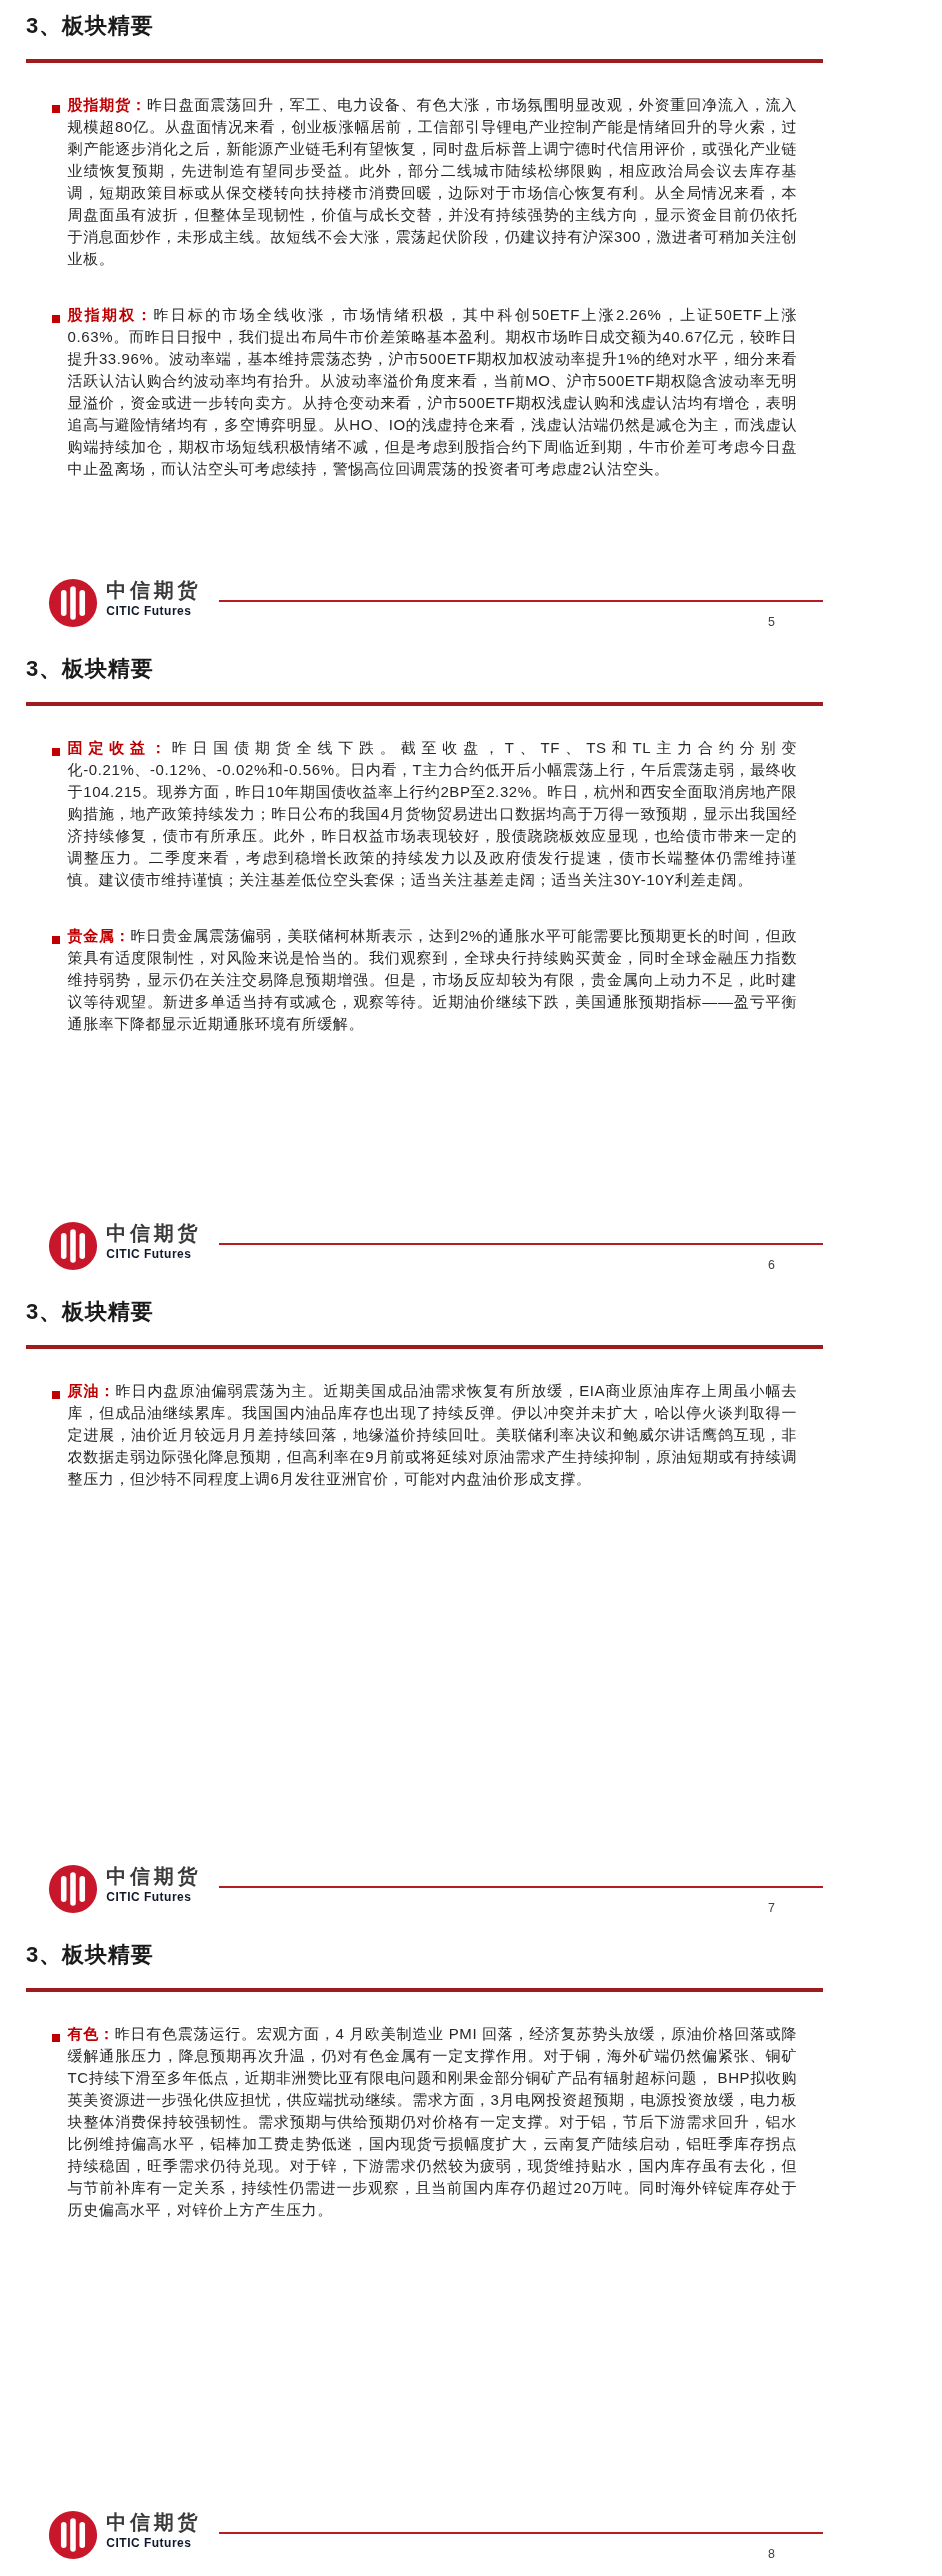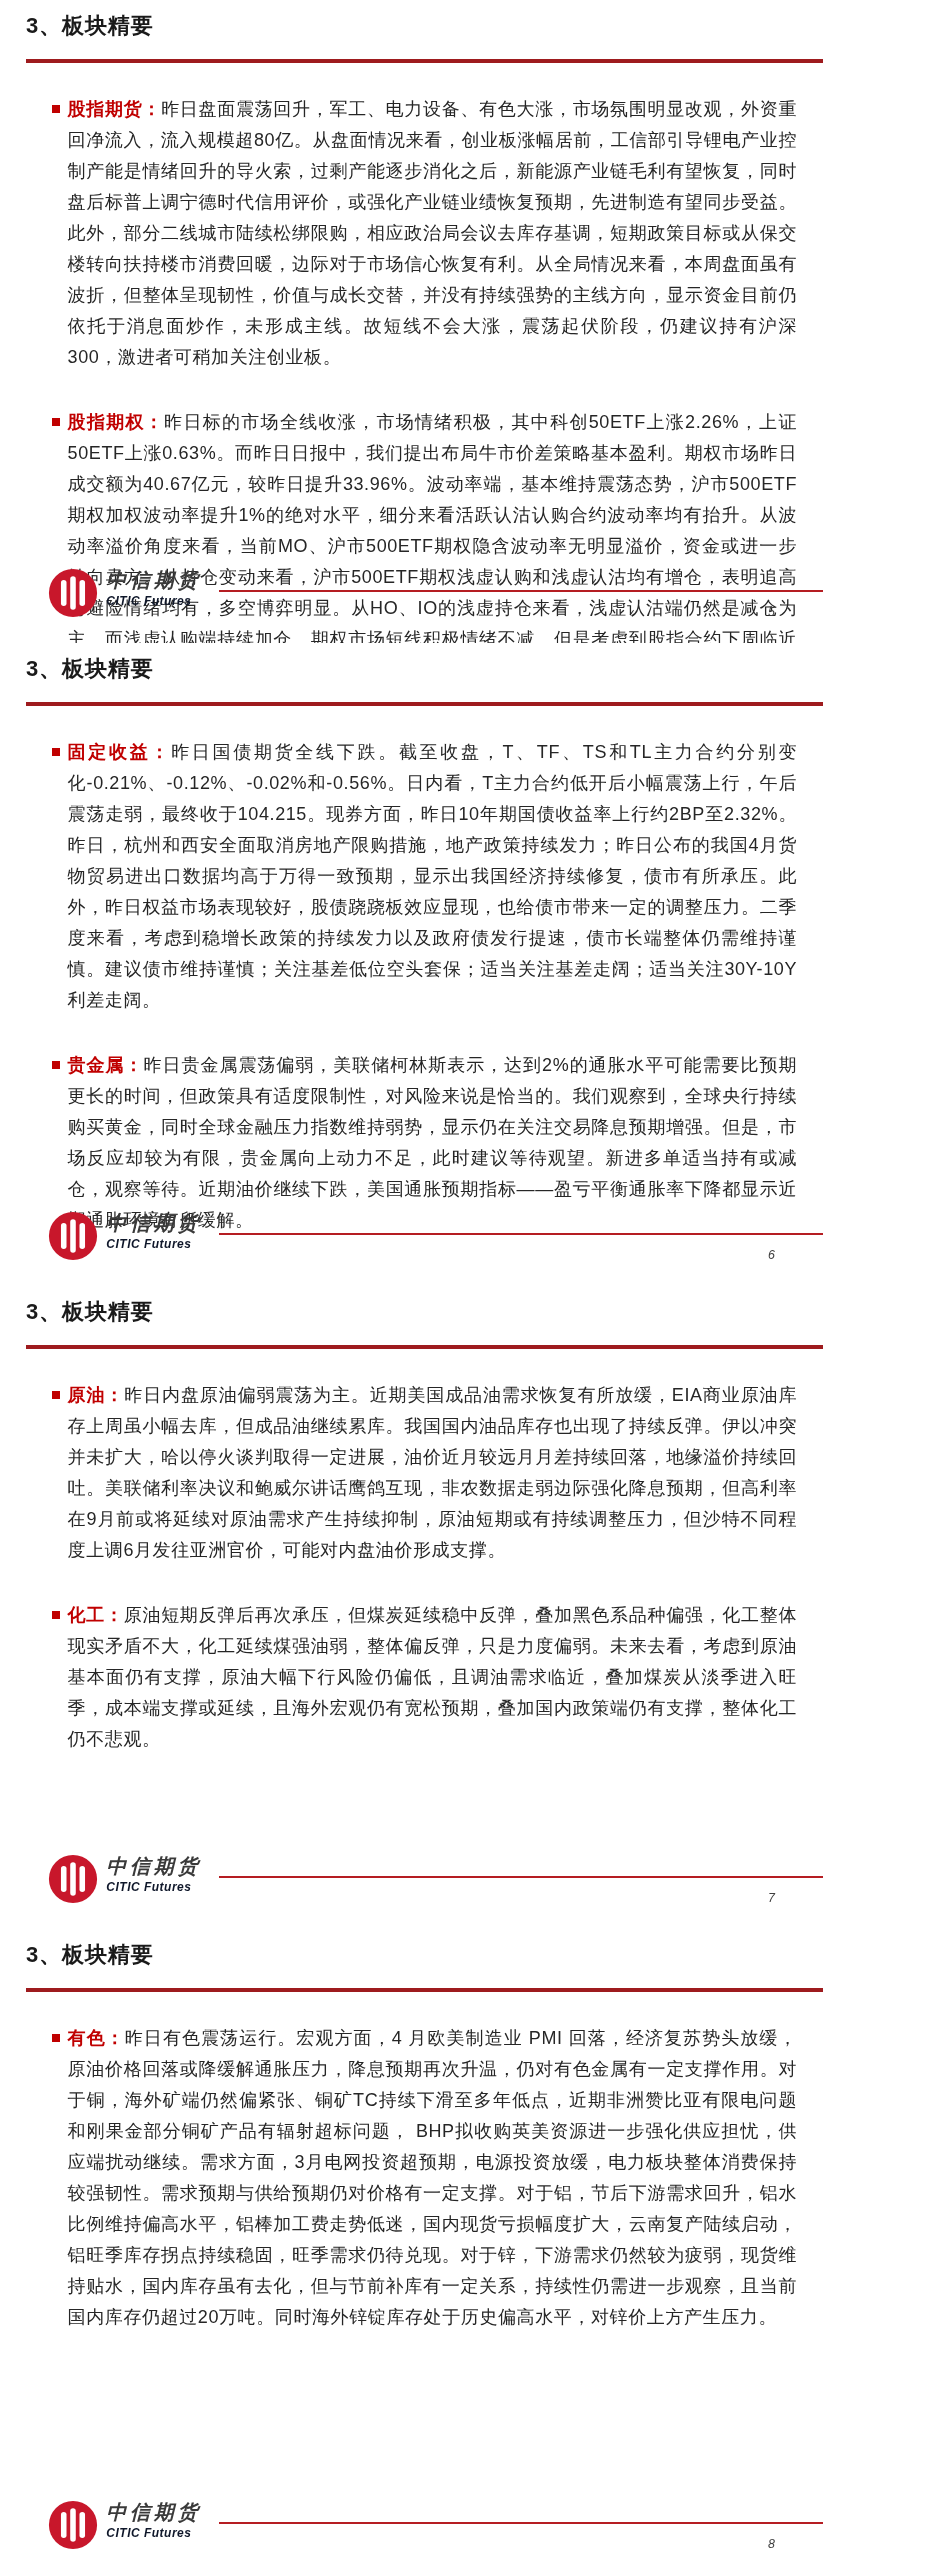--- a/index.html
+++ b/index.html
@@ -37,45 +37,44 @@
   .title-rule{
     margin-top:18.4px;
     height:3.7px;
     background:var(--rule-red);
   }
   .sections{margin-top:31px;}
   .section{
     position:relative;
     margin:0 26px 34px 26px;
     padding-left:15.6px;
-    font-size:18px;
-    line-height:31px;
+    font-size:15px;
+    line-height:22px;
     text-align:justify;
     letter-spacing:0.6px;
     color:var(--text);
   }
   .bullet{
     position:absolute;
     left:0;
     top:11px;
     width:8.3px;
     height:8.3px;
     background:var(--label-red);
   }
   .section-label{
     color:var(--label-red);
     font-weight:bold;
   }
   .page-footer{
     position:absolute;
     left:26px;
     right:26px;
-    bottom:11px;
+    bottom:1px;
     height:64px;
-    font-style:italic;
   }
   .brand{
     position:absolute;
     left:22px;
     top:0;
     display:flex;
     align-items:flex-start;
   }
   .logo-mark{display:block;}
   .brand-text{margin-left:8.3px;}
@@ -186,24 +185,20 @@
     <header class="page-header">
       <h1 class="page-title">3、板块精要</h1>
       <div class="title-rule"></div>
     </header>
     <div class="sections">
   <p class="section">
     <span class="bullet"></span>
     <span class="section-label">原油：</span><span class="section-text">昨日内盘原油偏弱震荡为主。近期美国成品油需求恢复有所放缓，EIA商业原油库存上周虽小幅去库，但成品油继续累库。我国国内油品库存也出现了持续反弹。伊以冲突并未扩大，哈以停火谈判取得一定进展，油价近月较远月月差持续回落，地缘溢价持续回吐。美联储利率决议和鲍威尔讲话鹰鸽互现，非农数据走弱边际强化降息预期，但高利率在9月前或将延续对原油需求产生持续抑制，原油短期或有持续调整压力，但沙特不同程度上调6月发往亚洲官价，可能对内盘油价形成支撑。</span>
   </p>
 
-  <p class="section">
-    <span class="bullet"></span>
-    <span class="section-label">化工：</span><span class="section-text">原油短期反弹后再次承压，但煤炭延续稳中反弹，叠加黑色系品种偏强，化工整体现实矛盾不大，化工延续煤强油弱，整体偏反弹，只是力度偏弱。未来去看，考虑到原油基本面仍有支撑，原油大幅下行风险仍偏低，且调油需求临近，叠加煤炭从淡季进入旺季，成本端支撑或延续，且海外宏观仍有宽松预期，叠加国内政策端仍有支撑，整体化工仍不悲观。</span>
-  </p>
 </div>
     <footer class="page-footer">
       <div class="brand">
         <svg class="logo-mark" width="50" height="50" viewBox="0 0 54 54" aria-hidden="true">
           <circle cx="27" cy="27" r="26" fill="#c8172b"></circle>
           <rect x="14" y="13" width="6" height="28" rx="3" fill="#ffffff"></rect>
           <rect x="24" y="9" width="6" height="36" rx="3" fill="#ffffff"></rect>
           <rect x="34" y="13" width="6" height="28" rx="3" fill="#ffffff"></rect>
         </svg>
         <div class="brand-text">

